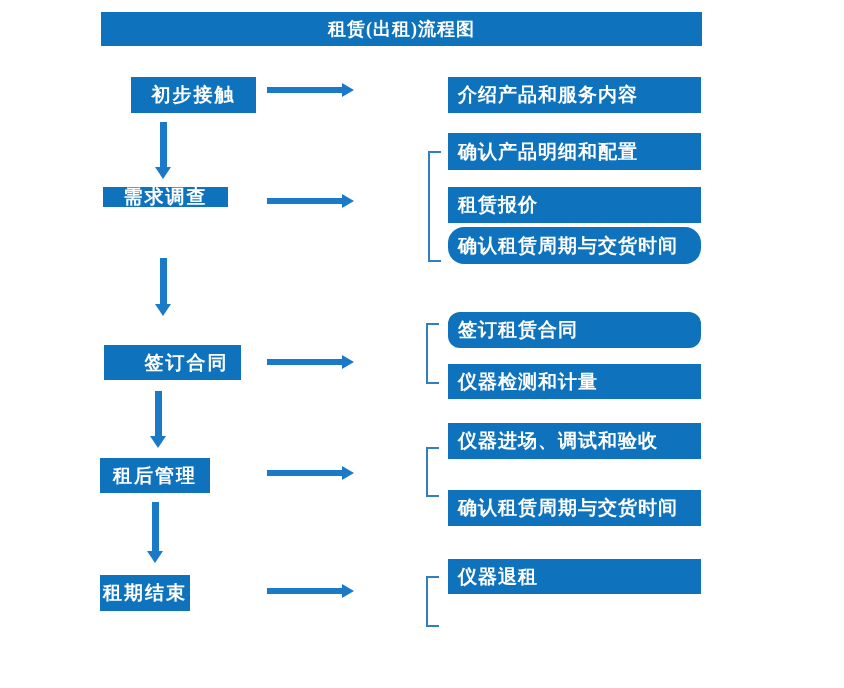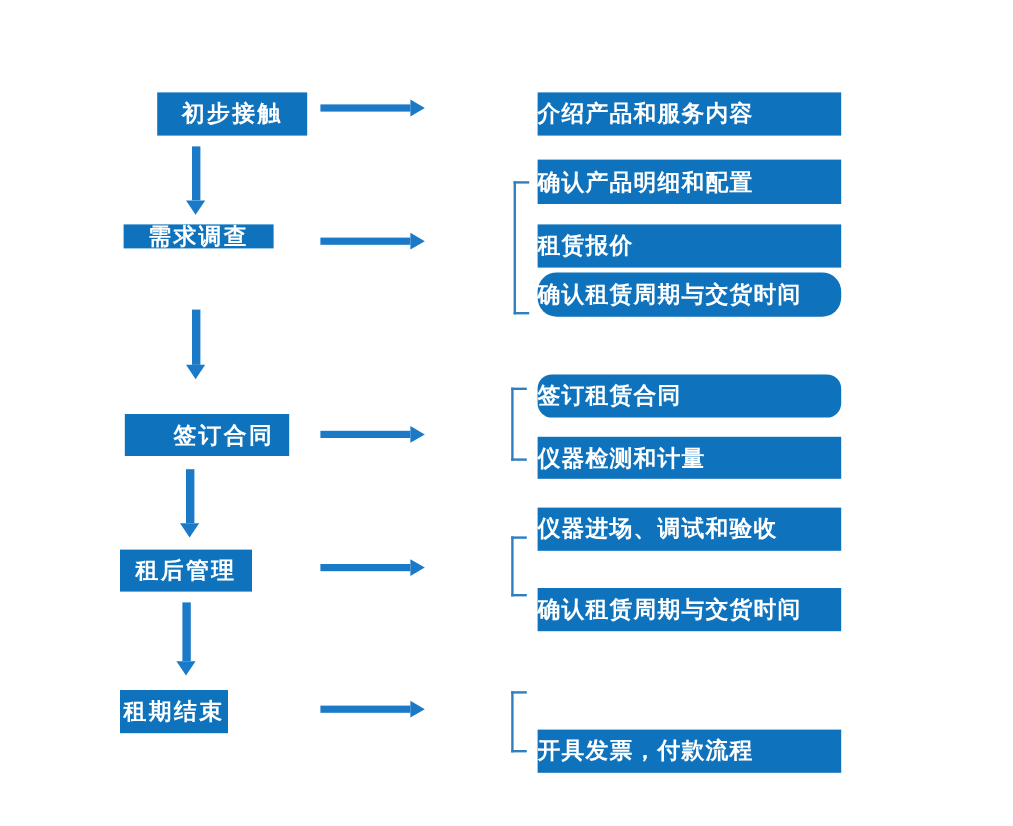--- a/index.html
+++ b/index.html
@@ -15,21 +15,21 @@
     font-size:18px; letter-spacing:1px;
   }
   .stage-box {
     position:absolute; background:var(--box-blue,#0e72bd); color:#fff;
     display:flex; align-items:center; justify-content:center;
     font-size:19px; letter-spacing:2px;
   }
   .out-box {
     position:absolute; left:448px; width:253px; box-sizing:border-box;
     background:var(--box-blue,#0e72bd); color:#fff;
-    display:flex; align-items:center; 
+    display:flex; align-items:center; padding-left:10px;
     font-size:19px; letter-spacing:1px;
   }
   .h-arrow { position:absolute; display:flex; align-items:center; }
   .h-arrow .shaft { width:75px; height:6px; background:var(--arrow-blue,#1b7ac8); }
   .h-arrow .head {
     width:0; height:0;
     border-top:7px solid transparent; border-bottom:7px solid transparent;
     border-left:12px solid var(--arrow-blue,#1b7ac8);
   }
   .v-arrow { position:absolute; display:flex; flex-direction:column; align-items:center; }
@@ -43,20 +43,21 @@
     position:absolute; width:13px; box-sizing:border-box;
     border:2px solid var(--bracket-blue,#2f7fc1); border-right:none;
     background:transparent;
   }
 </style>
 </head>
 <body>
 
 <div class="canvas">
 
+  <div class="title-bar">租赁(出租)流程图</div>
 
   <div class="stage-box" style="left:103px; top:77px; width:125px; height:36px;margin-left:28px;">初步接触</div>
   <div class="stage-box" style="left:103px; top:187px; width:125px; height:20px;">需求调查</div>
   <div class="stage-box" style="left:104px; top:345px; width:109px; height:35px;padding-left:28px;">签订合同</div>
   <div class="stage-box" style="left:100px; top:458px; width:110px; height:35px;">租后管理</div>
   <div class="stage-box" style="left:100px; top:575px; width:90px; height:36px;">租期结束</div>
 
   <div class="v-arrow" style="left:155px; top:122px;">
     <div class="shaft" style="height:45px;"></div>
     <div class="head"></div>
@@ -105,15 +106,15 @@
   <div class="out-box" style="top:133px; height:37px;">确认产品明细和配置</div>
   <div class="out-box" style="top:187px; height:36px;">租赁报价</div>
   <div class="out-box" style="top:227px; height:37px;border-radius:16px;">确认租赁周期与交货时间</div>
 
   <div class="out-box" style="top:312px; height:36px;border-radius:12px;">签订租赁合同</div>
   <div class="out-box" style="top:364px; height:35px;">仪器检测和计量</div>
 
   <div class="out-box" style="top:423px; height:36px;">仪器进场、调试和验收</div>
   <div class="out-box" style="top:490px; height:36px;">确认租赁周期与交货时间</div>
 
-  <div class="out-box" style="top:608px; height:36px;">开具发票，付款流程</div>
+  <div class="out-box" style="top:559px; height:35px;">仪器退租</div>
 
 </div>
 
 </body></html>

